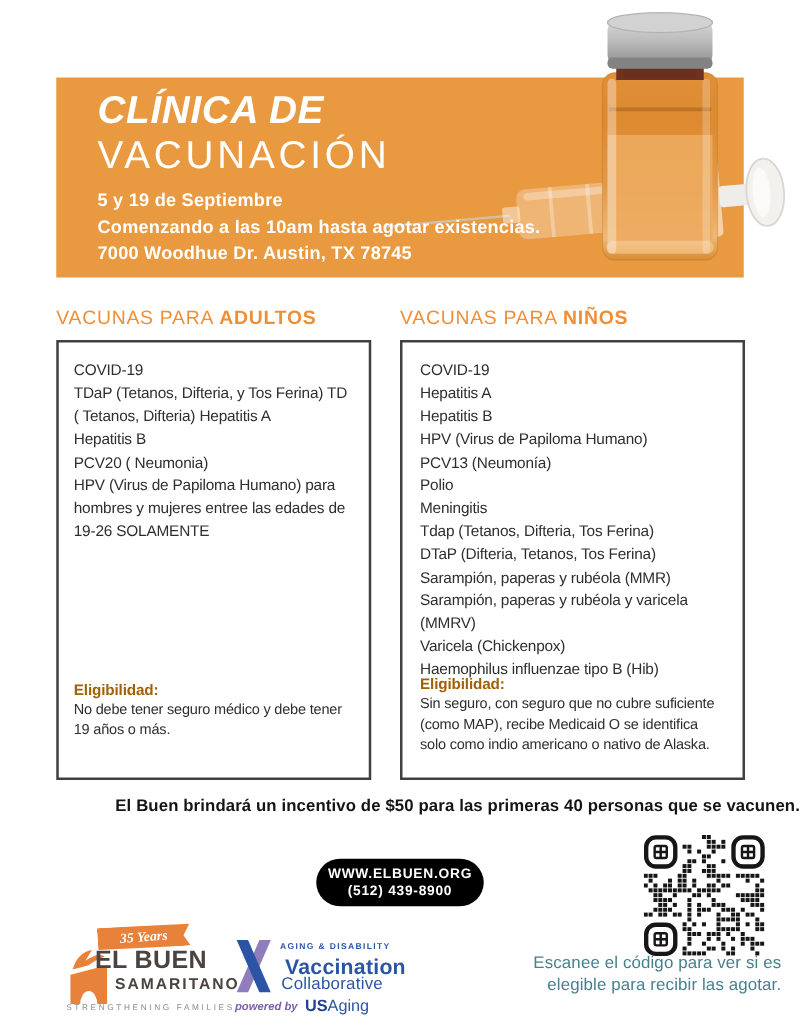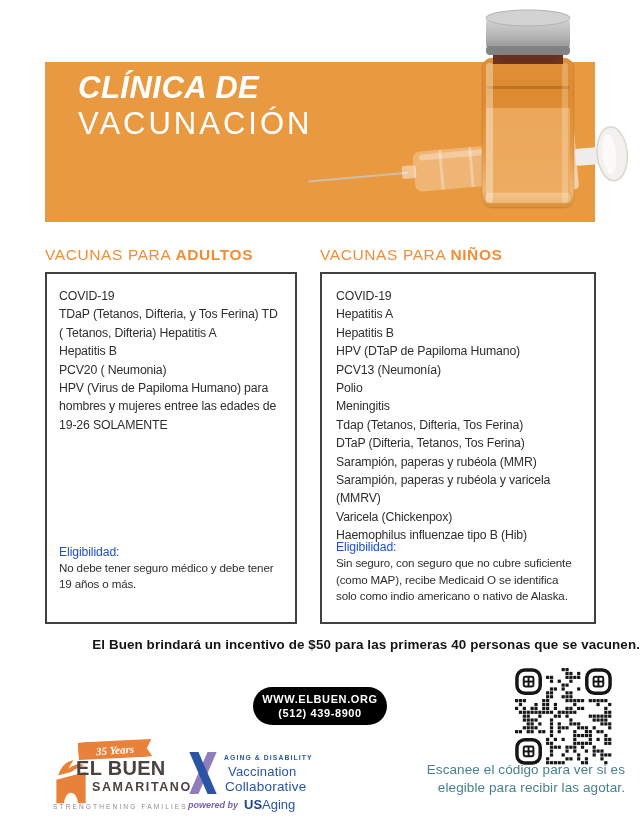--- a/index.html
+++ b/index.html
@@ -26,21 +26,21 @@
   .heading-children { left:320px; width:276px; }
 
   
   .vax-box { top:272px; height:352px; border:2px solid #404040; background:#fff; z-index:3; }
   .box-adults { left:45px; width:252px; padding:13px 12px; }
   .box-children { left:320px; width:276px; padding:13px 14px; }
   .vaccine-line { font-size:12.3px; line-height:18.4px; letter-spacing:-0.15px; color:#2e2e2e; }
   .elig { position:absolute; left:12px; right:12px; }
   .box-adults .elig { bottom:30px; }
   .box-children .elig { bottom:18px; left:14px; right:12px; }
-  .elig-label { font-size:12.2px; font-weight:400; color:#1d4ed8; letter-spacing:-0.1px; }
+  .elig-label { font-size:12.2px; font-weight:700; color:#a16207; letter-spacing:-0.1px; }
   .elig-text { font-size:11.6px; line-height:16.2px; letter-spacing:-0.15px; color:#2e2e2e; margin-top:1px; }
 
   
   .incentive { left:0; right:0; top:637px; text-align:right; font-size:13.4px; font-weight:800;
                color:#141414; letter-spacing:0.1px; }
 
   
   .contact-pill { left:253px; top:687px; width:134px; height:38px; border-radius:19px; background:#000000;
                   color:#fff; display:flex; flex-direction:column; justify-content:center; align-items:center;
                   font-size:11px; font-weight:800; letter-spacing:0.6px; line-height:14px; text-align:center; }
@@ -54,21 +54,21 @@
              display:flex; align-items:center; justify-content:center; }
   .eb-flag span { color:#fff; font-family:"Liberation Serif", serif; font-style:italic; font-weight:700; font-size:11px; }
   .eb-icon { position:absolute; left:0px; top:14px; width:38px; height:50px; }
   .eb-name1 { position:absolute; left:24px; top:17px; font-size:20px; font-weight:800; color:#4A4340; letter-spacing:0.3px; }
   .eb-name2 { position:absolute; left:40px; top:40px; font-size:12.5px; font-weight:800; color:#4A4340; letter-spacing:1.6px; }
   .eb-tag { position:absolute; left:1px; top:63px; width:140px; font-size:6.6px; color:#8F8C89; letter-spacing:2.1px; }
 
   .collab { left:188px; top:748px; width:140px; height:68px; }
   .cl-icon { position:absolute; left:0; top:4px; width:30px; height:42px; }
   .cl-top { position:absolute; left:36px; top:6px; font-size:6.8px; font-weight:800; color:#2B55A4; letter-spacing:1.1px; }
-  .cl-l1 { position:absolute; left:40px; top:16px; font-size:13px; color:#2B55A4; letter-spacing:0.2px; }
+  .cl-l1 { position:absolute; left:40px; top:16px; font-size:17px; color:#2B55A4; letter-spacing:0.2px;font-weight:bold; }
   .cl-l2 { position:absolute; left:37px; top:31px; font-size:13.5px; color:#2B55A4; letter-spacing:0.2px; }
   .cl-powered { position:absolute; left:0px; top:52px; font-size:9px; font-style:italic; color:#7B5EA7; font-weight:700; }
   .cl-brand { position:absolute; left:56px; top:49px; font-size:13px; color:#2B55A4; }
   .cl-brand b { font-weight:800; color:#21418F;margin-top:48px; }
 
   .scan-caption { right:15px; top:761px; width:232px; text-align:right; font-size:13.5px; line-height:17.5px;
                   color:#47808E; letter-spacing:0.1px; }
 </style>
 </head>
 <body>
@@ -117,20 +117,25 @@
       <rect x="209" y="46" width="58" height="16" fill="#59281664" opacity="0.6"></rect>
       <rect x="196" y="16" width="84" height="36" rx="8" fill="url(#gradCap)"></rect>
       <ellipse cx="238" cy="18" rx="42" ry="8" fill="#D2D2D2" stroke="#B3B3B3" stroke-width="1"></ellipse>
       <rect x="196" y="46" width="84" height="9" rx="4" fill="#828282"></rect>
     </g>
   </svg>
 
   <div class="abs banner-content">
     <div class="title1">CLÍNICA DE</div>
     <div class="title2">VACUNACIÓN</div>
+    <div class="banner-info">
+      <div>5 y 19 de Septiembre</div>
+      <div>Comenzando a las 10am hasta agotar existencias.</div>
+      <div>7000 Woodhue Dr. Austin, TX 78745</div>
+    </div>
   </div>
 
   <div class="abs col-heading heading-adults">
     <span>VACUNAS PARA</span>
     <span class="hb">ADULTOS</span>
   </div>
   <div class="abs col-heading heading-children">
     <span>VACUNAS PARA</span>
     <span class="hb">NIÑOS</span>
   </div>
@@ -147,21 +152,21 @@
       <div class="elig-label">Eligibilidad:</div>
       <div class="elig-text">No debe tener seguro médico y debe tener 19 años o más.</div>
     </div>
   </div>
 
   <div class="abs vax-box box-children">
     <div>
         <div class="vaccine-line">COVID-19</div>
         <div class="vaccine-line">Hepatitis A</div>
         <div class="vaccine-line">Hepatitis B</div>
-        <div class="vaccine-line">HPV (DTaP de Papiloma Humano)</div>
+        <div class="vaccine-line">HPV (Virus de Papiloma Humano)</div>
         <div class="vaccine-line">PCV13 (Neumonía)</div>
         <div class="vaccine-line">Polio</div>
         <div class="vaccine-line">Meningitis</div>
         <div class="vaccine-line">Tdap (Tetanos, Difteria, Tos Ferina)</div>
         <div class="vaccine-line">DTaP (Difteria, Tetanos, Tos Ferina)</div>
         <div class="vaccine-line">Sarampión, paperas y rubéola (MMR)</div>
         <div class="vaccine-line">Sarampión, paperas y rubéola y varicela (MMRV)</div>
         <div class="vaccine-line">Varicela (Chickenpox)</div>
         <div class="vaccine-line">Haemophilus influenzae tipo B (Hib)</div>
       </div>

